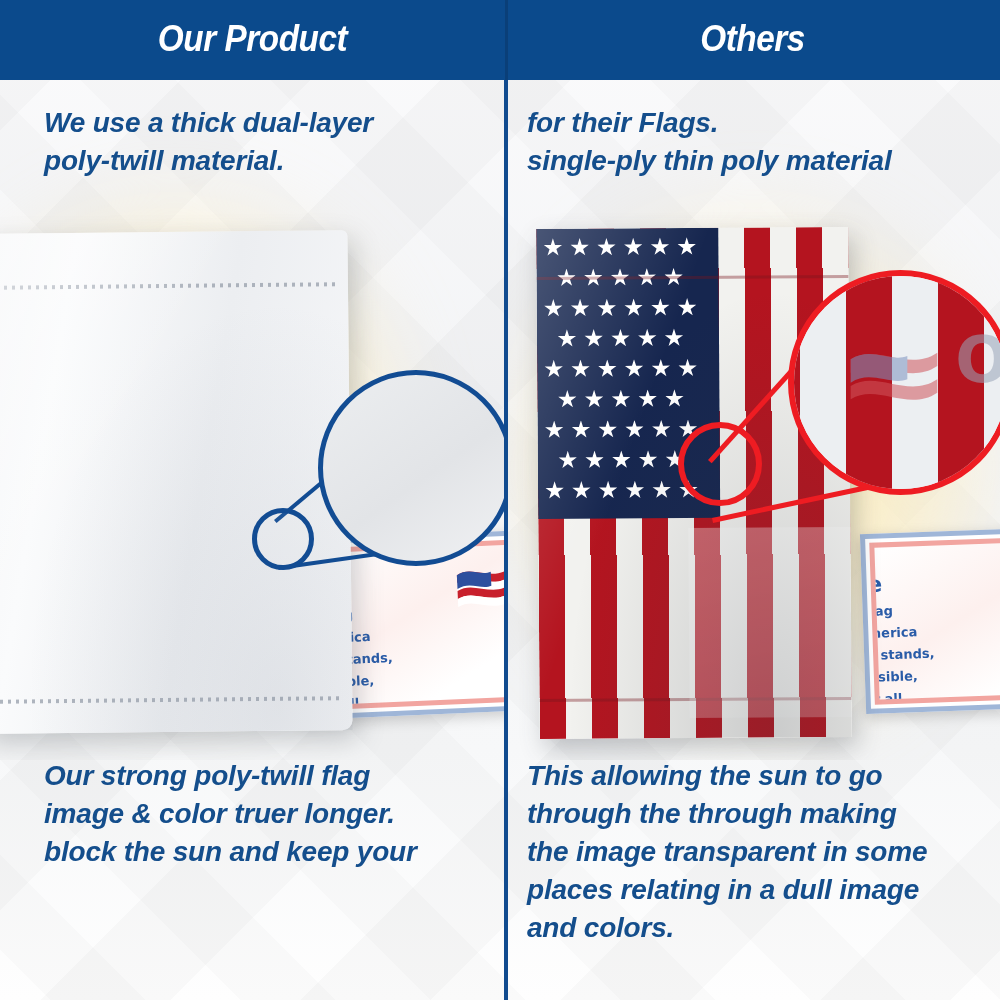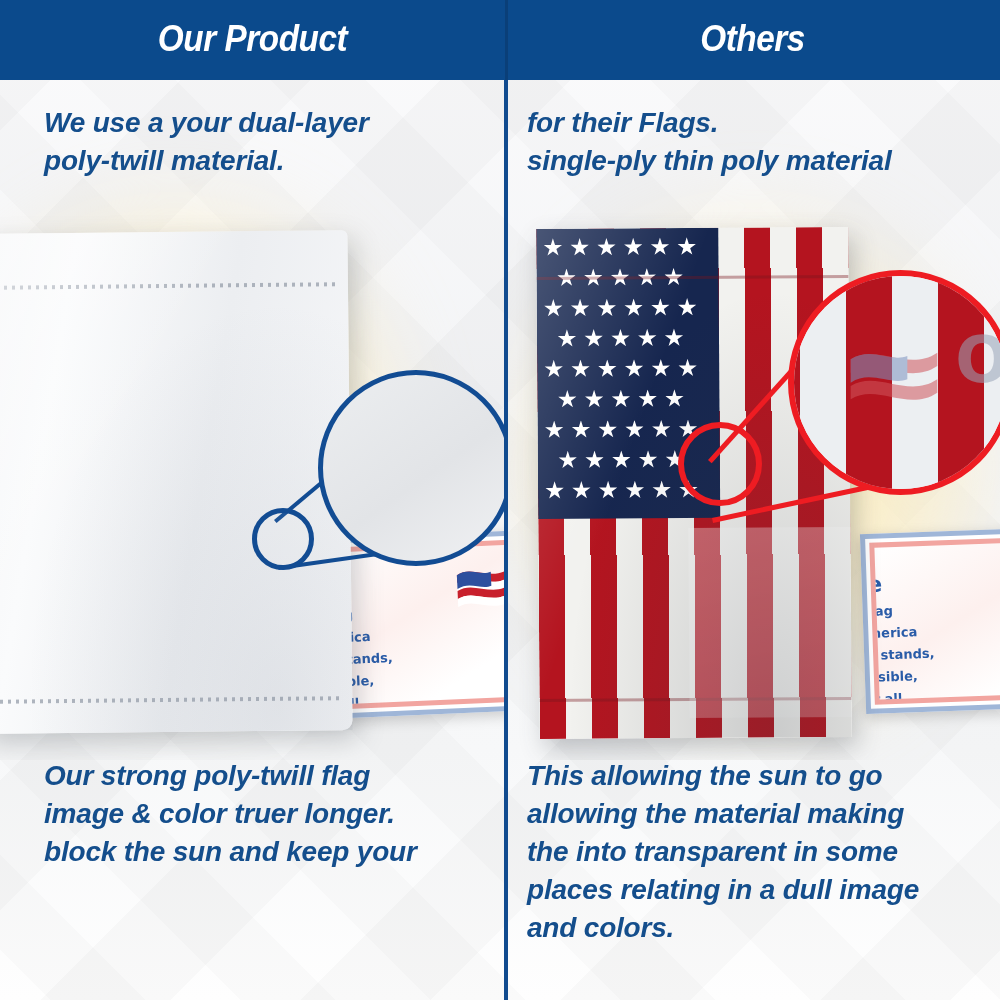--- a/index.html
+++ b/index.html
@@ -145,21 +145,21 @@
 
   <div class="header">
     <div class="htitle left">Our Product</div>
     <div class="hdiv"></div>
     <div class="htitle right">Others</div>
   </div>
 
   <div class="divider"></div>
 
   <div class="txt l-top">
-    <span>We use a your dual-layer</span>
+    <span>We use a thick dual-layer</span>
     <span>poly-twill material.</span>
   </div>
 
   <div class="txt r-top">
     <span>for their Flags.</span>
     <span>single-ply thin poly material</span>
   </div>
 
   <div class="stage left">
     <div class="glow l"></div>
@@ -291,19 +291,19 @@
   </div>
 
   <div class="txt l-bot">
     <span>Our strong poly-twill flag</span>
     <span>image &amp; color truer longer.</span>
     <span>block the sun and keep your</span>
   </div>
 
   <div class="txt r-bot">
     <span>This allowing the sun to go</span>
-    <span>allowing the material making</span>
-    <span>the into transparent in some</span>
+    <span>through the through making</span>
+    <span>the image transparent in some</span>
     <span>places relating in a dull image</span>
     <span>and colors.</span>
   </div>
 
 </div>
 
 </body></html>

